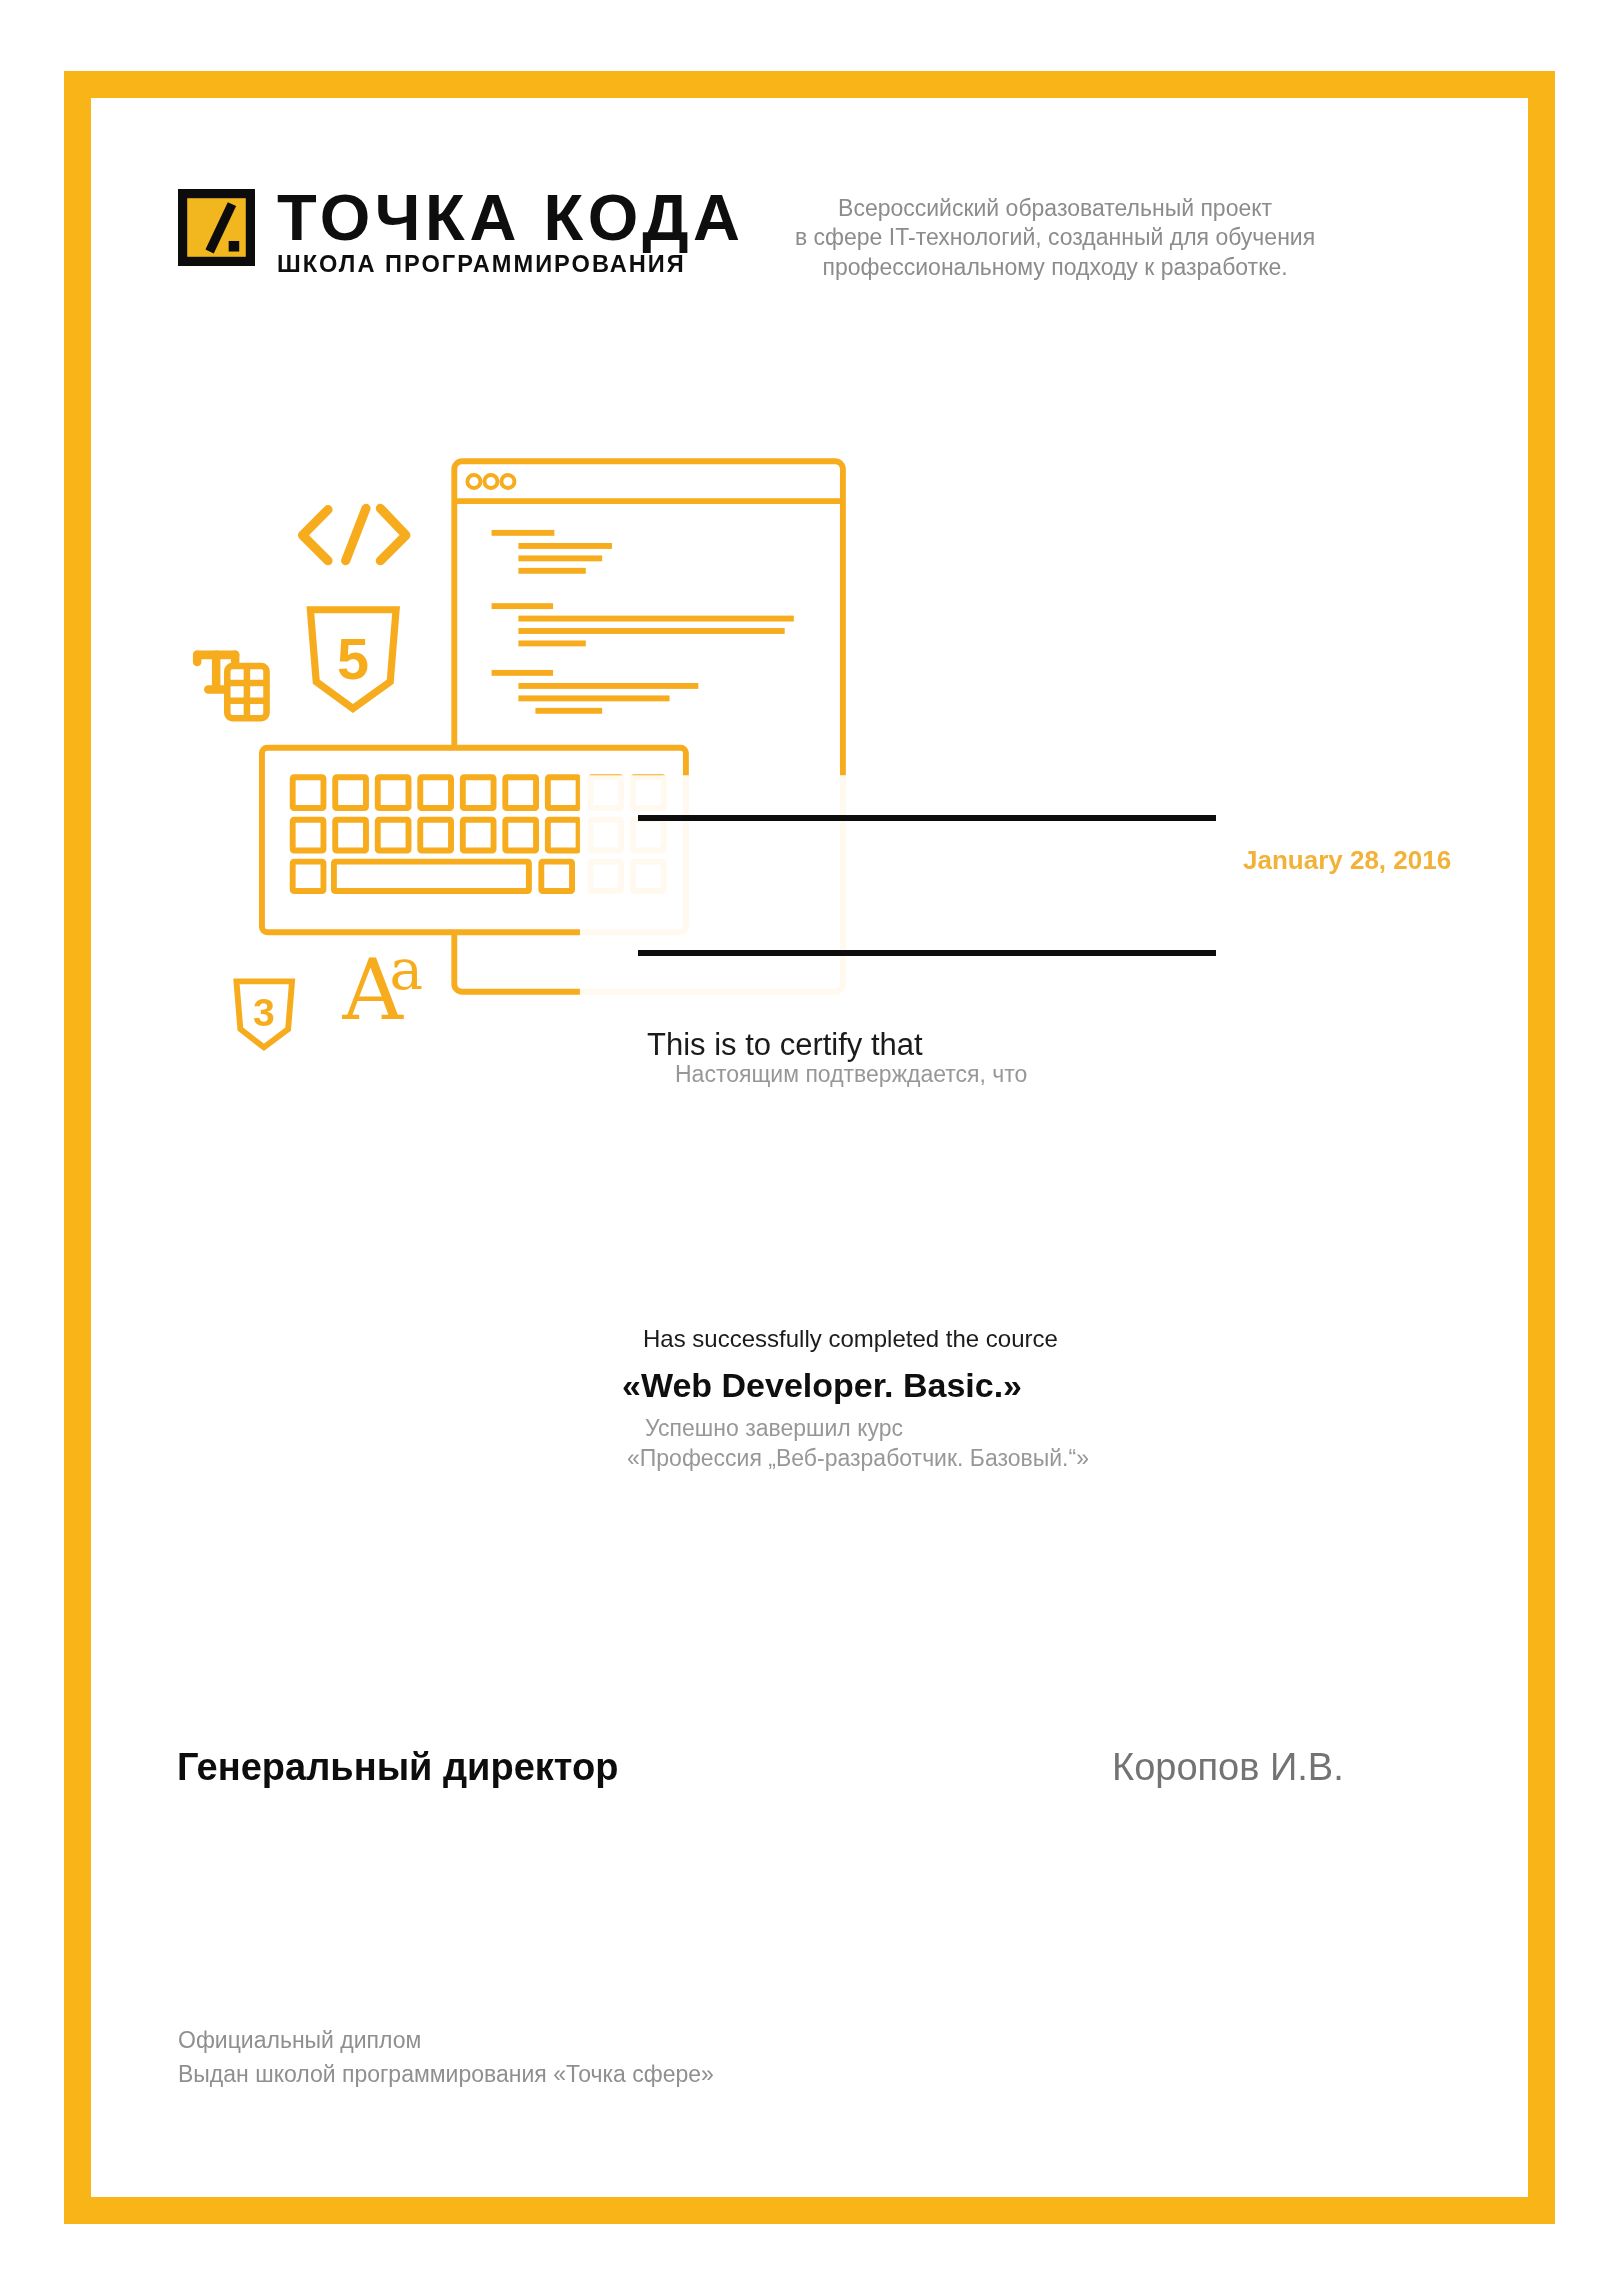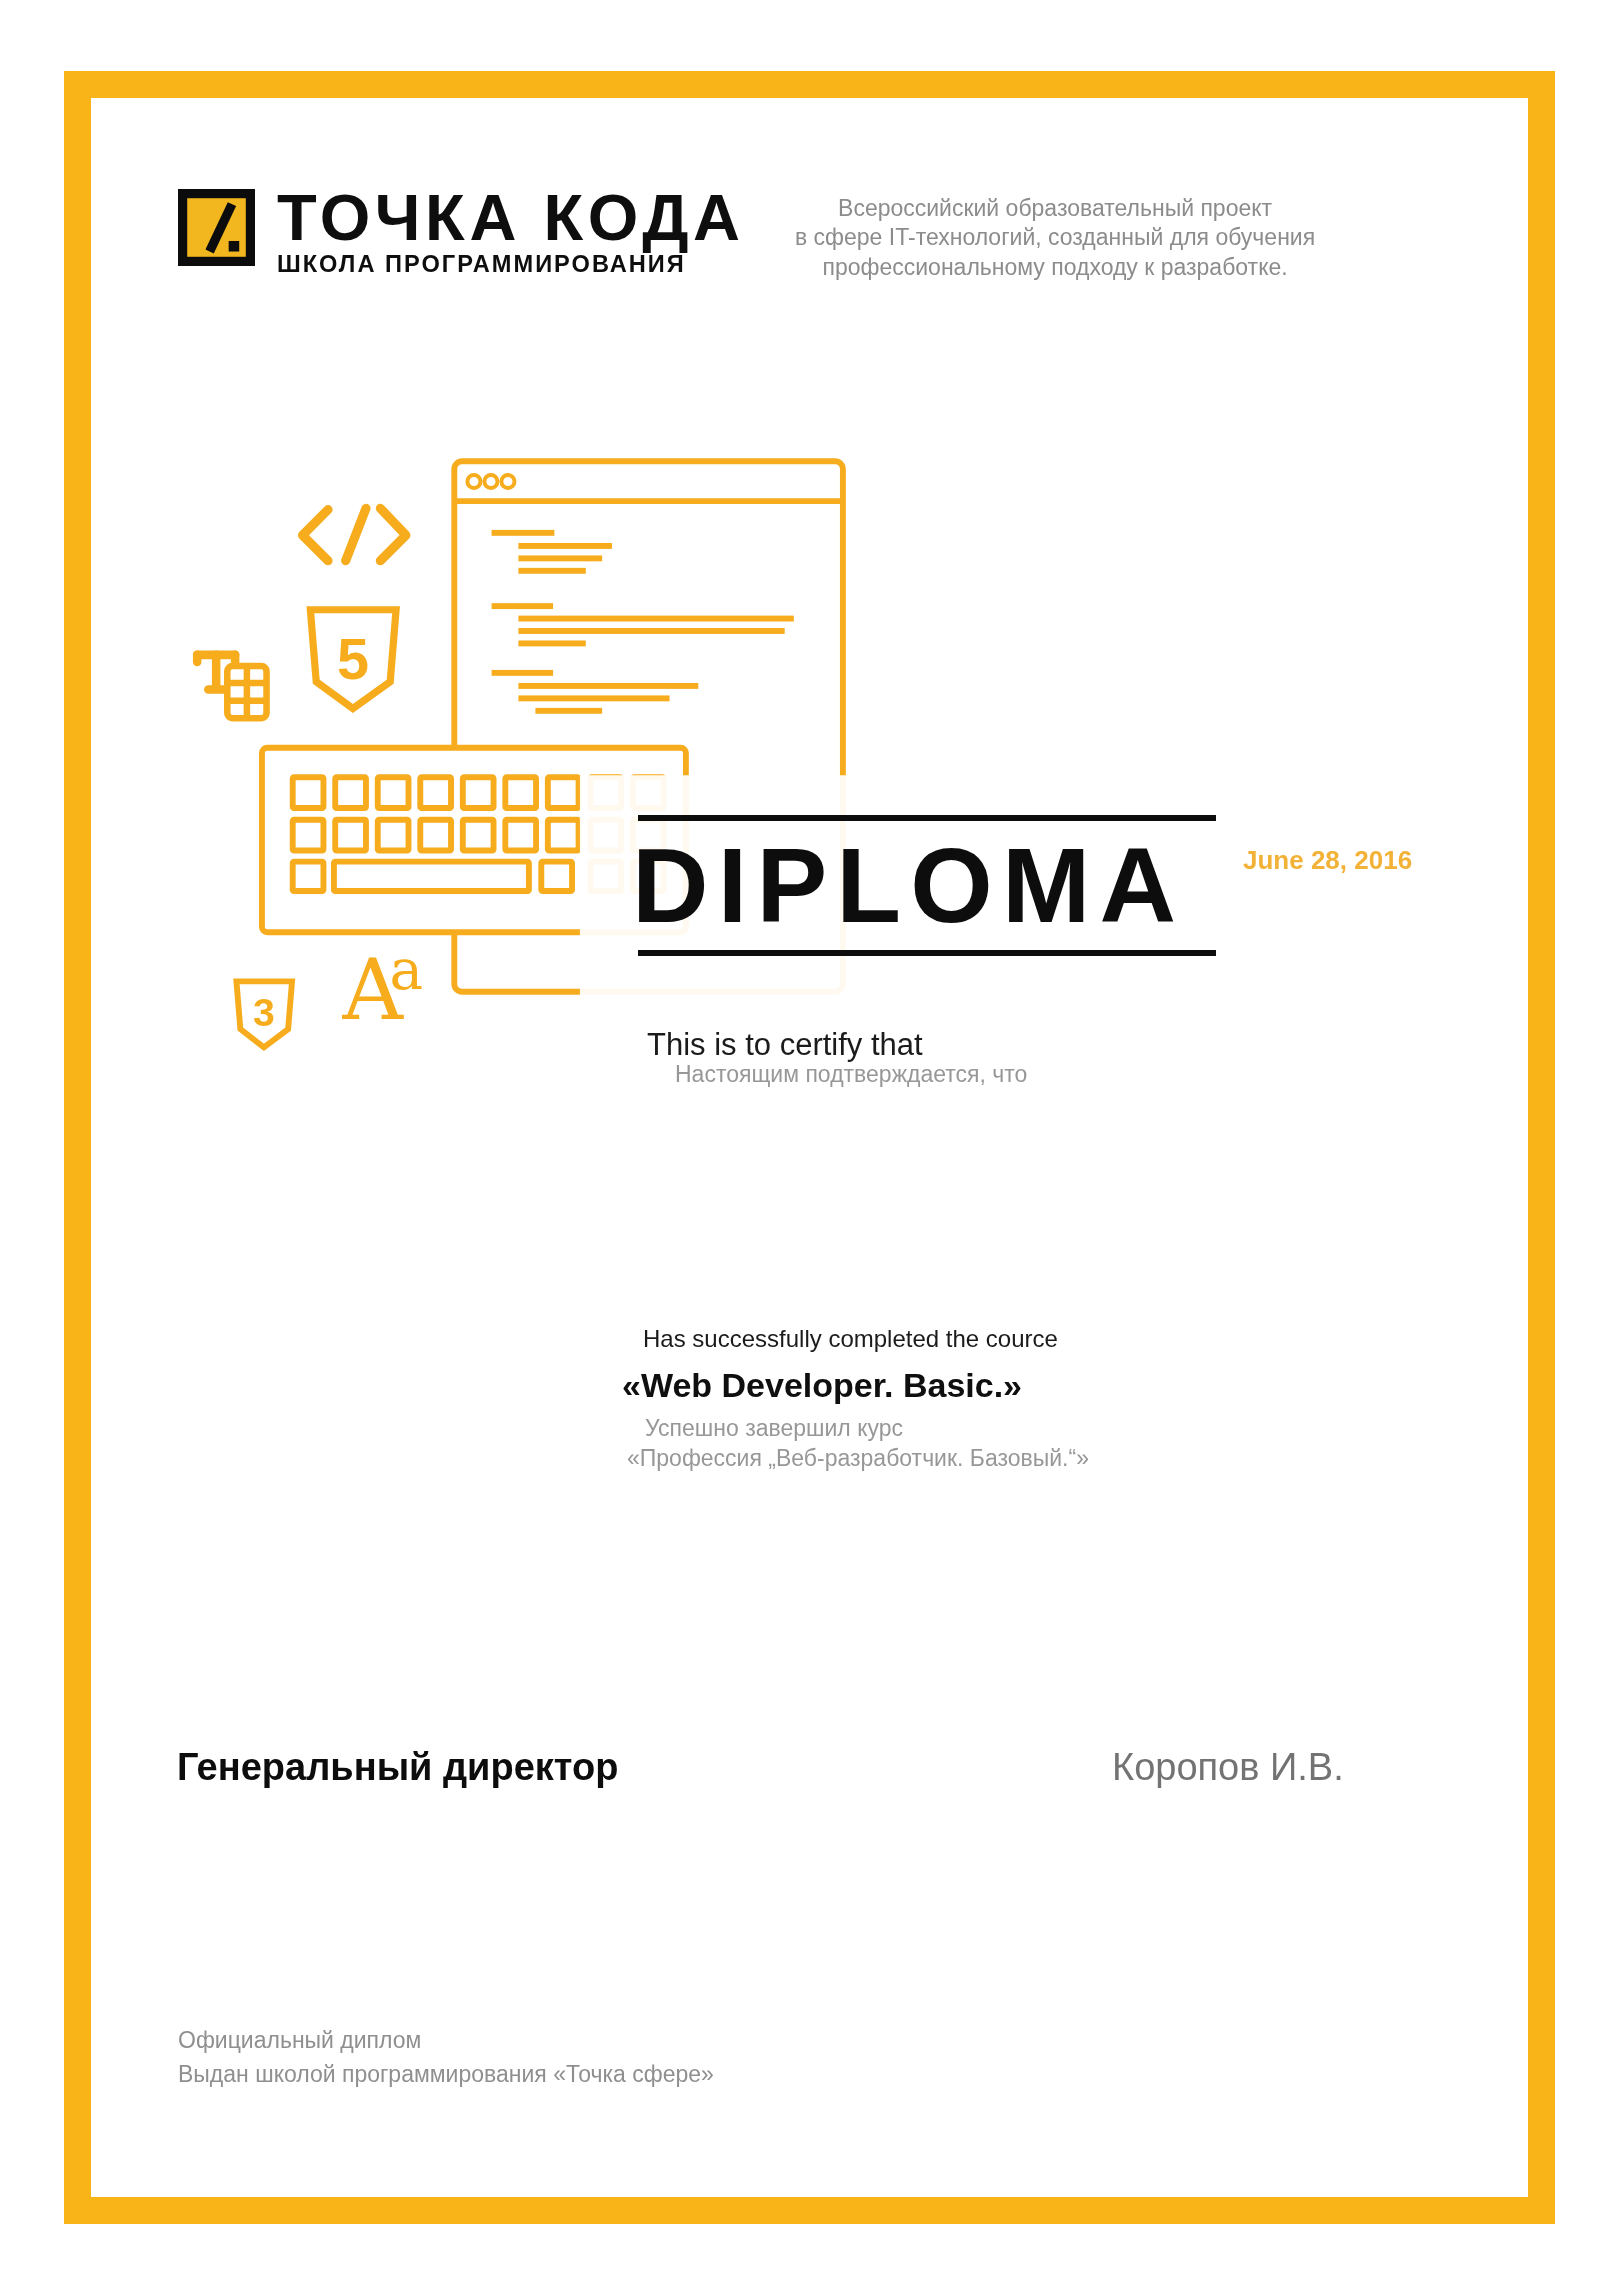--- a/index.html
+++ b/index.html
@@ -206,22 +206,21 @@
 
     <g fill="#F6AC1C" font-family="DejaVu Serif, serif">
       <text x="523" y="1558" font-size="128">A</text>
       <text x="595" y="1512" font-size="86">a</text>
     </g>
 
     <rect x="886" y="1185" width="1330" height="378" fill="#ffffff" opacity="0.93"></rect>
   </svg>
 
   <div class="rule rule-top"></div>
-  <div class="diploma-title">DIPLOMA</div>
-  <div class="diploma-date">June 28, 2016</div>
+  <div class="diploma-date">January 28, 2016</div>
   <div class="rule rule-bottom"></div>
 
   <div class="certify-en">This is to certify that</div>
   <div class="certify-ru">Настоящим подтверждается, что</div>
 
   <div class="course-en">Has successfully completed the cource</div>
   <div class="course-name">«Web Developer. Basic.»</div>
   <div class="course-ru">Успешно завершил курс</div>
   <div class="course-name-ru">«Профессия „Веб-разработчик. Базовый.“»</div>
 

